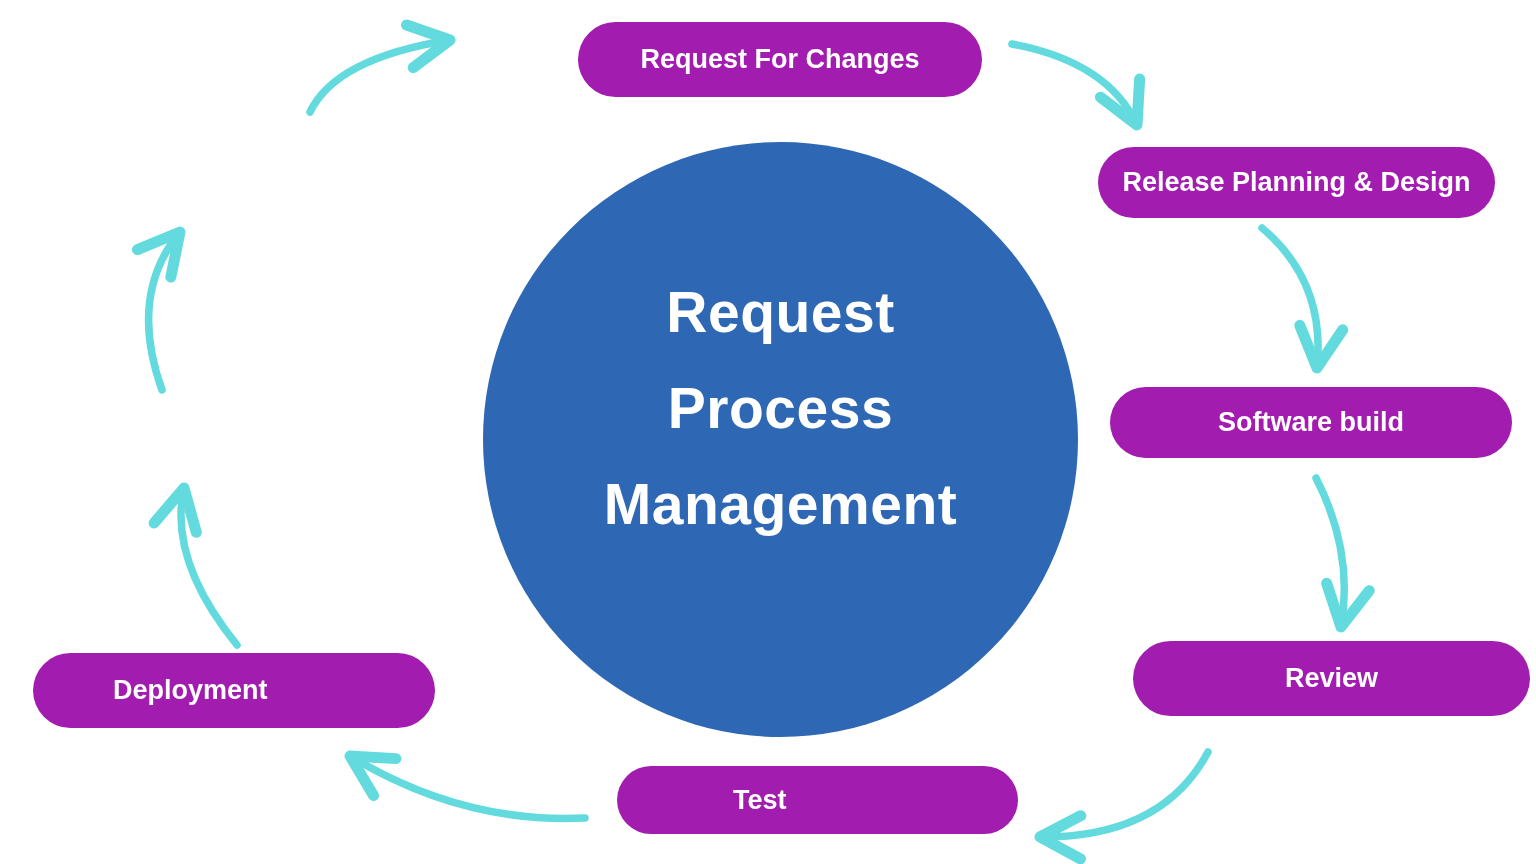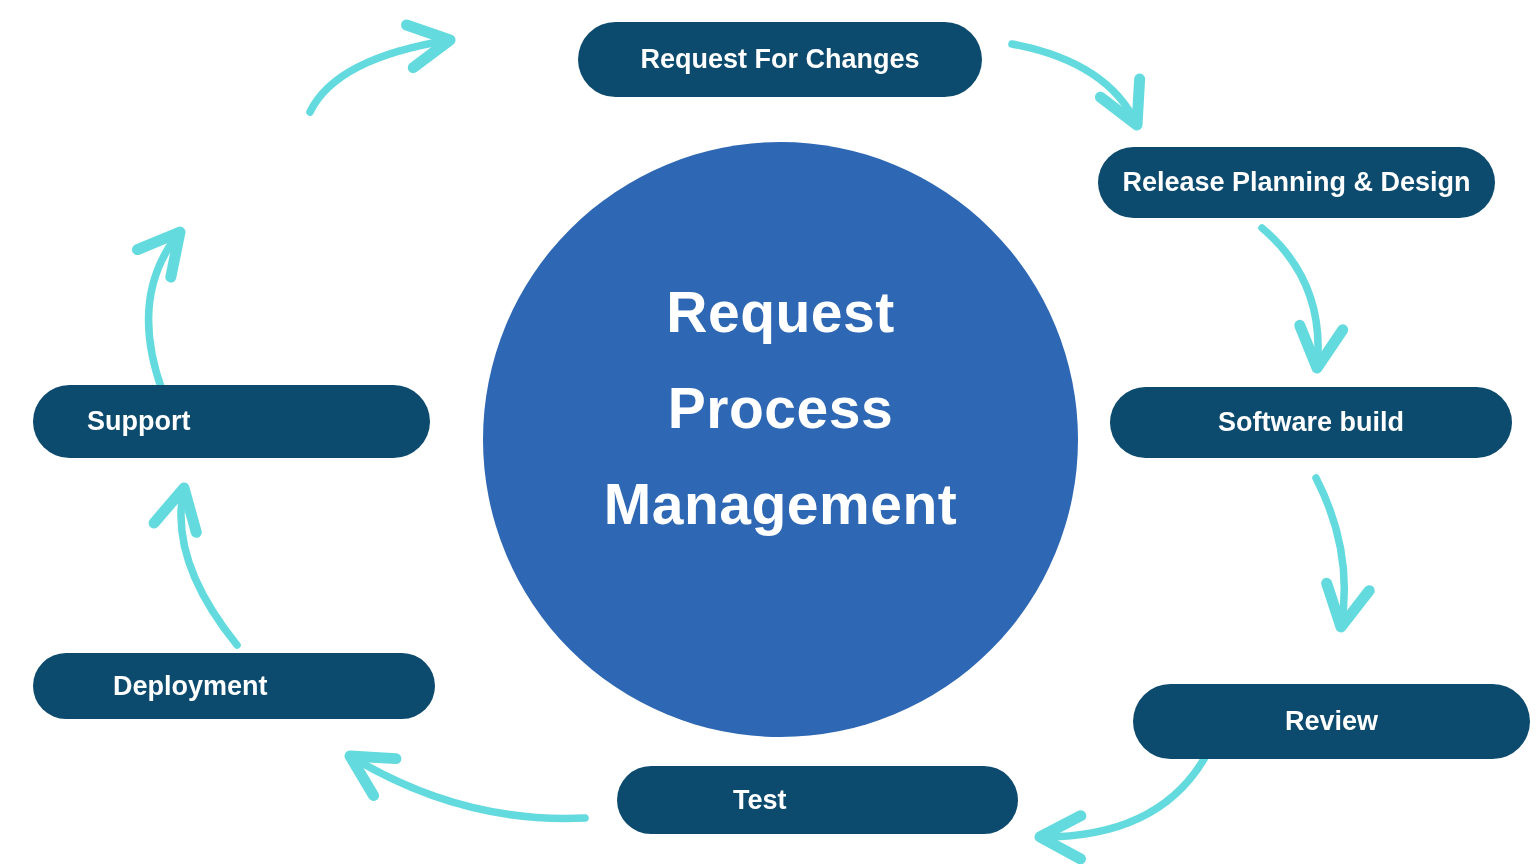--- a/index.html
+++ b/index.html
@@ -38,40 +38,40 @@
     text-align: center;
     color: #ffffff;
     font-weight: bold;
     font-size: 57px;
     line-height: 96px;
     transform: translateY(-32px);
     letter-spacing: 0.5px;
   }
   .pill {
     position: absolute;
-    background: #0c4a6e;
+    background: #a21caf;
     border-radius: 40px;
     color: #ffffff;
     font-weight: bold;
     font-size: 27px;
     display: flex;
     align-items: center;
     justify-content: center;
     white-space: nowrap;
     box-sizing: border-box;
   }
   .pill.align-left { justify-content: flex-start; }
   .pill-issue      { left: 33px;   top: 146px; width: 397px; height: 72px; }
   .pill-support    { left: 33px;   top: 385px; width: 397px; height: 73px; padding-left: 54px; }
-  .pill-deployment { left: 33px;   top: 653px; width: 402px; height: 66px; padding-left: 80px; }
+  .pill-deployment { left: 33px;   top: 653px; width: 402px; height: 75px; padding-left: 80px; }
   .pill-request    { left: 578px;  top: 22px;  width: 404px; height: 75px; }
   .pill-test       { left: 617px;  top: 766px; width: 401px; height: 68px; padding-left: 116px; }
   .pill-planning   { left: 1098px; top: 147px; width: 397px; height: 71px; }
   .pill-build      { left: 1110px; top: 387px; width: 402px; height: 71px; }
-  .pill-review     { left: 1133px; top: 684px; width: 397px; height: 75px; }
+  .pill-review     { left: 1133px; top: 641px; width: 397px; height: 75px; }
 </style>
 </head>
 <body>
 
 <div class="canvas">
 
   <svg class="arrows-layer" width="1536" height="864" viewBox="0 0 1536 864" id="arrows-svg">
       <g>
         <path d="M 310 112 Q 336 58 450 40" fill="none" stroke="#63DADD" stroke-width="7.5" stroke-linecap="round"></path>
         <polyline points="406.5133054197789,25.00308716813469 450,40 413.2495447853914,67.66593648368054" fill="none" stroke="#63DADD" stroke-width="11" stroke-linecap="round" stroke-linejoin="round"></polyline>
@@ -131,18 +131,15 @@
   </div>
 
   <div class="pill pill-test align-left">
     <span>Test</span>
   </div>
 
   <div class="pill pill-deployment align-left">
     <span>Deployment</span>
   </div>
 
-  <div class="pill pill-support align-left">
-    <span>Support</span>
-  </div>
 
 
 </div>
 
 </body></html>

